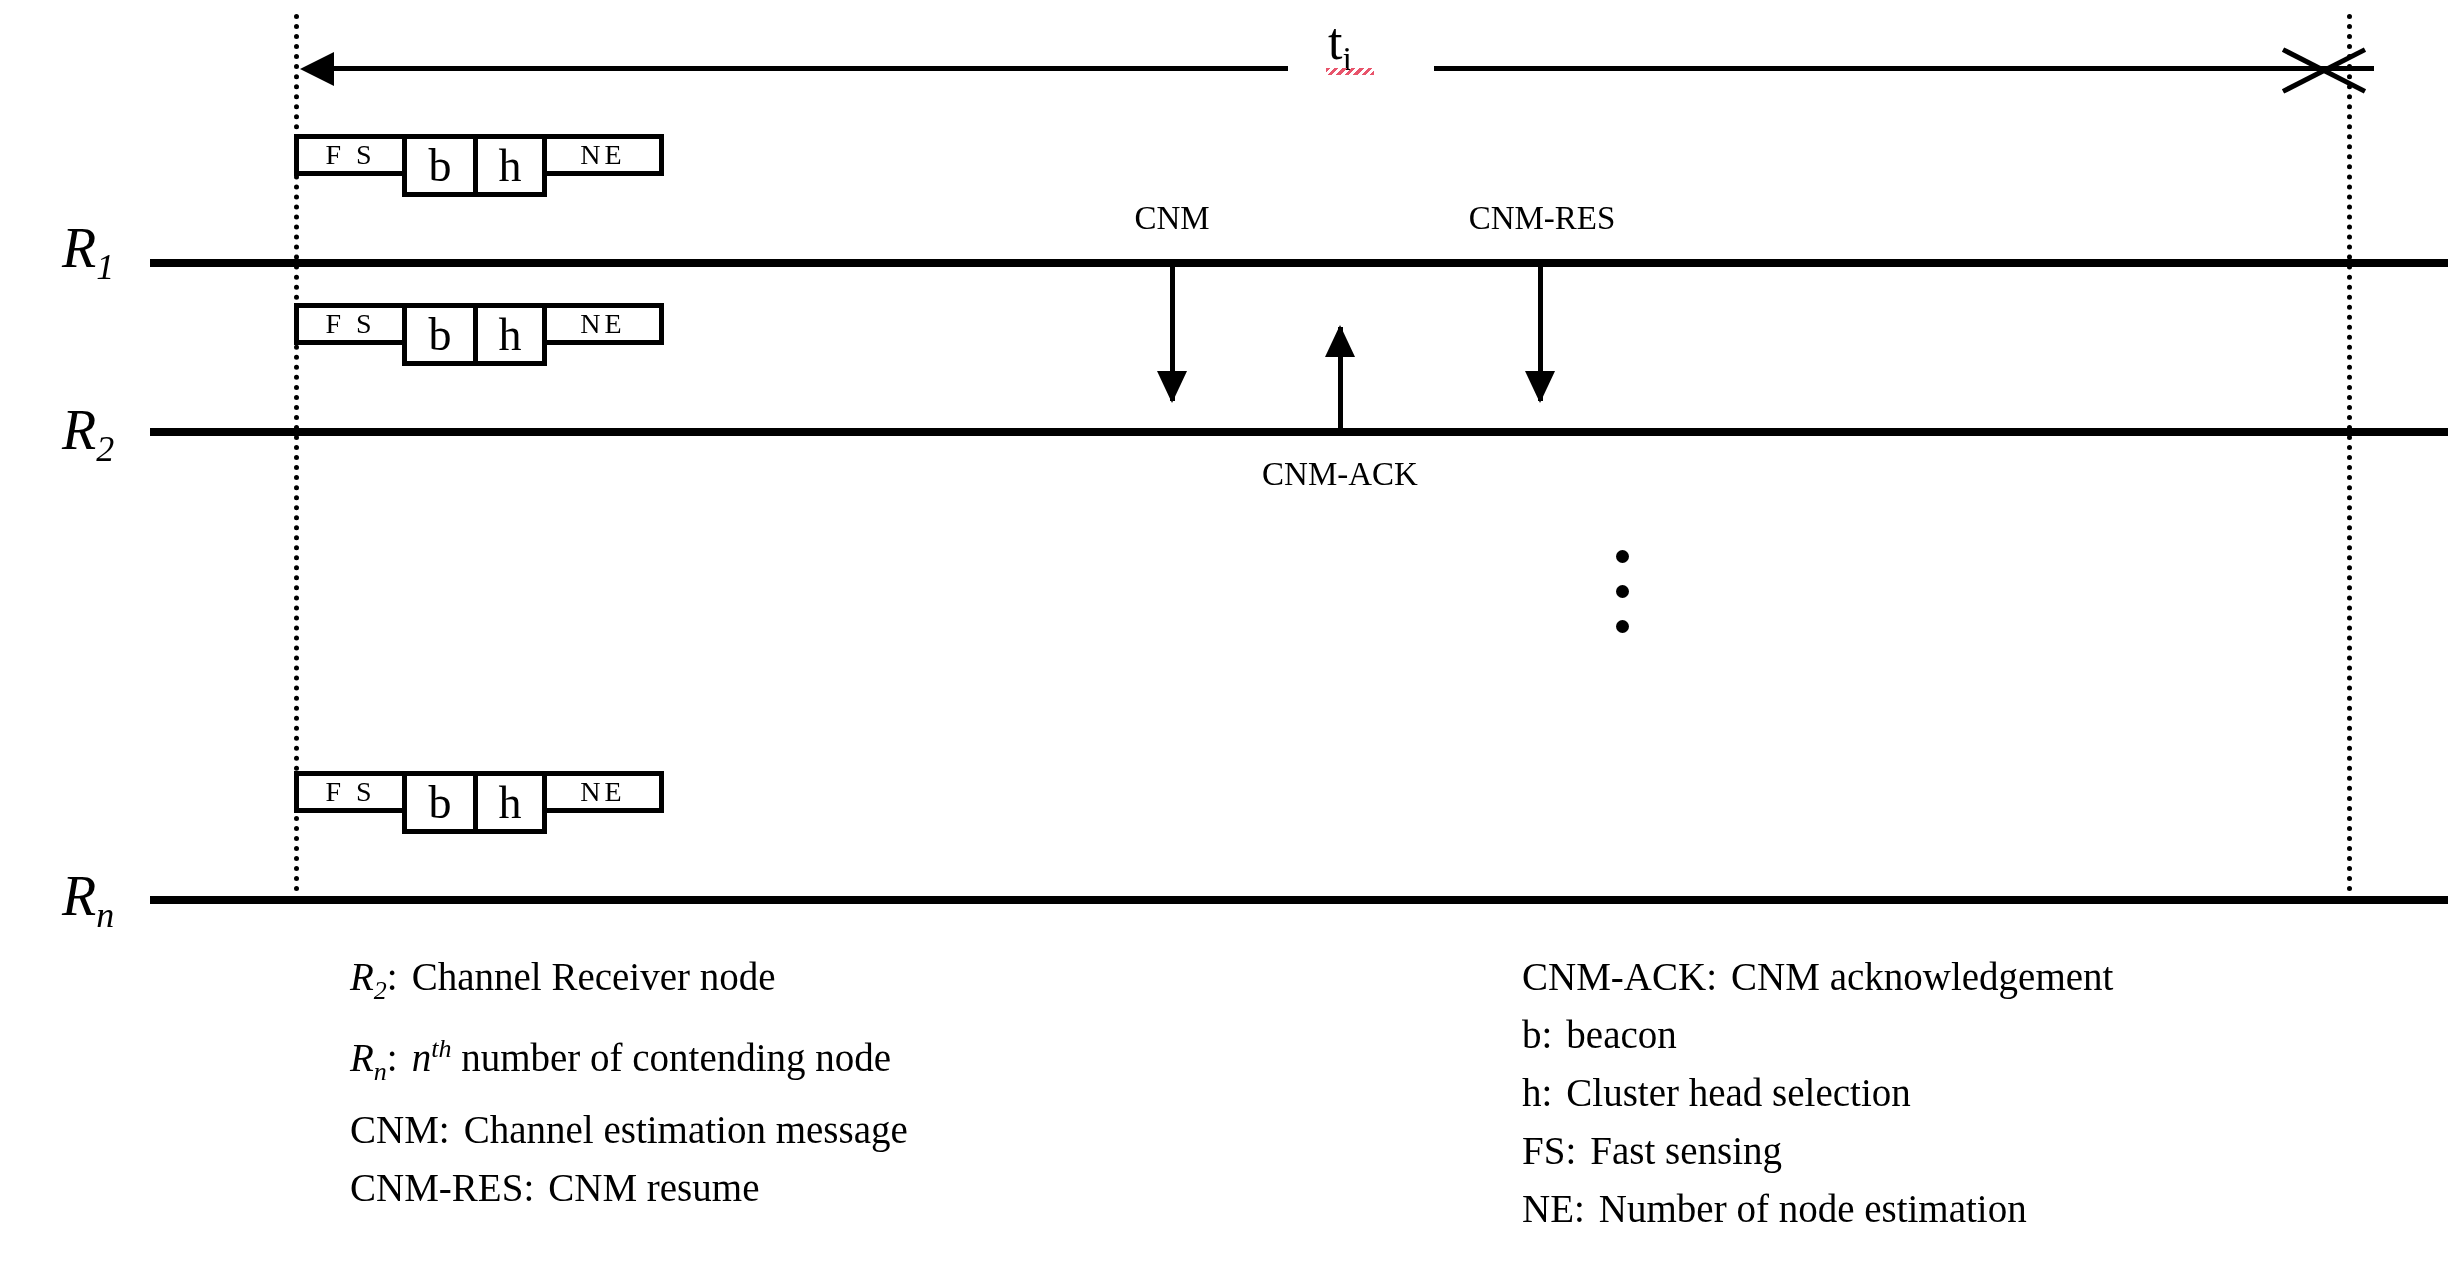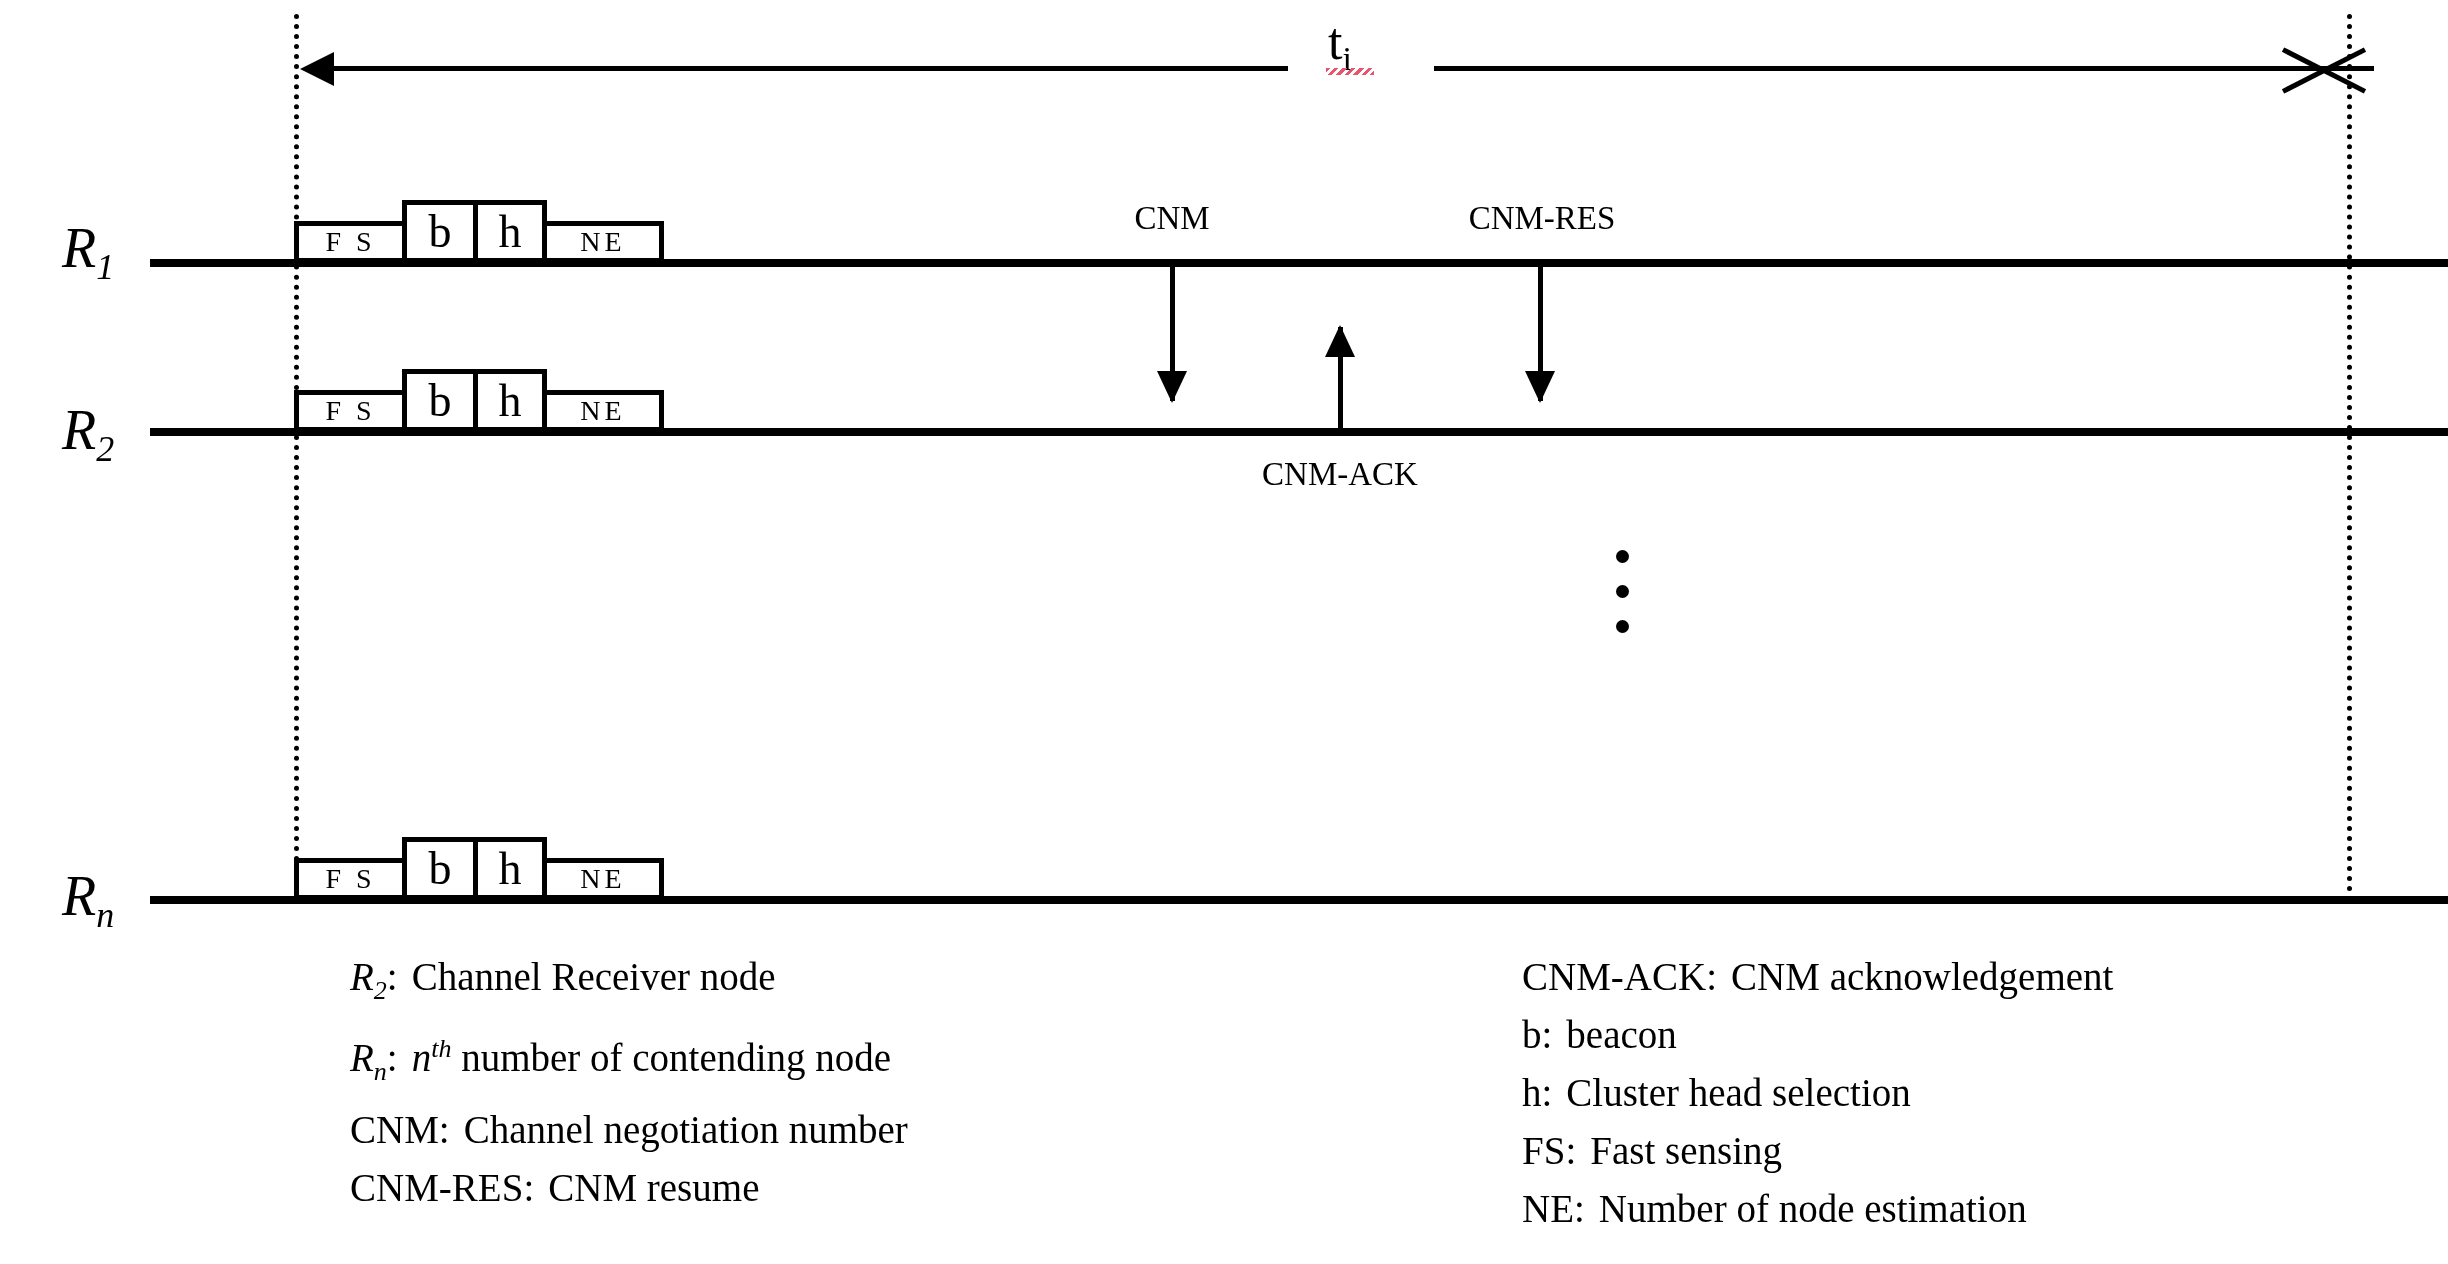--- a/index.html
+++ b/index.html
@@ -44,21 +44,21 @@
   .node-label .sub {
     font-size: 36px;
     vertical-align: sub;
     font-style: italic;
   }
 
   
   .frame-row {
     position: absolute;
     display: flex;
-    align-items: flex-end;
+    align-items: flex-start;
     box-sizing: border-box;
   }
   .frame-cell {
     box-sizing: border-box;
     border: 5px solid #000;
     margin-left: -5px;
     background: #fff;
     display: flex;
     align-items: center;
     justify-content: center;
@@ -298,21 +298,21 @@
       </div>
   </div>
 
   <div class="legend-col" style="left:318px; top:948px;">
 
 
     <span class="legend-item"><span class="term-italic">R</span><span class="sub">2</span><span>:</span><span class="pad"></span><span>Channel Receiver node</span></span>
 
     <span class="legend-item"><span class="term-italic">R</span><span class="sub">n</span><span>:</span><span class="pad"></span><span class="term-italic">n</span><span class="sup">th</span><span> number of contending node</span></span>
 
-    <span class="legend-item"><span>CNM</span><span>:</span><span class="pad"></span><span>Channel negotiation number</span></span>
+    <span class="legend-item"><span>CNM</span><span>:</span><span class="pad"></span><span>Channel estimation message</span></span>
 
     <span class="legend-item"><span>CNM-RES</span><span>:</span><span class="pad"></span><span>CNM resume</span></span>
   </div>
 
   <div class="legend-col" style="left:1490px; top:948px;">
 
     <span class="legend-item"><span>CNM-ACK</span><span>:</span><span class="pad"></span><span>CNM acknowledgement</span></span>
 
     <span class="legend-item"><span>b</span><span>:</span><span class="pad"></span><span>beacon</span></span>
 

